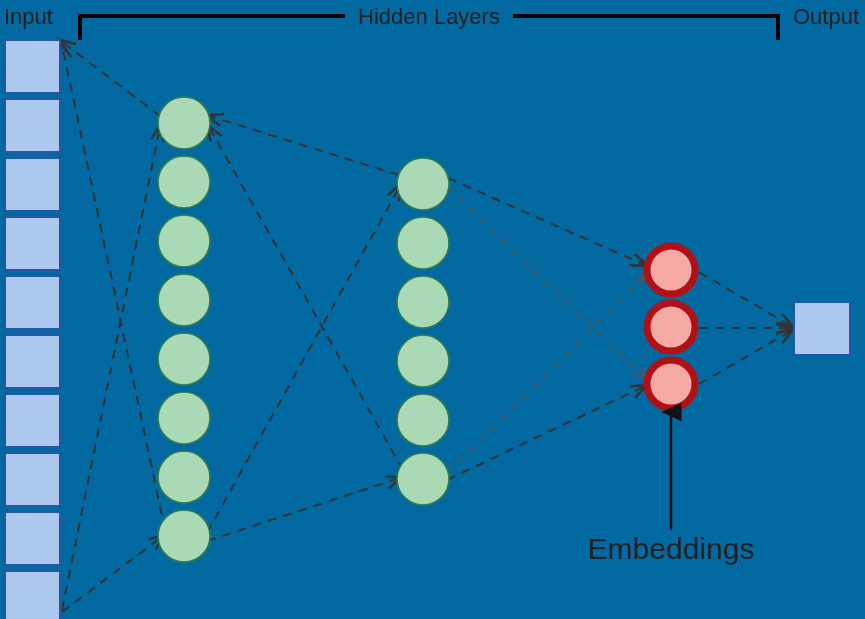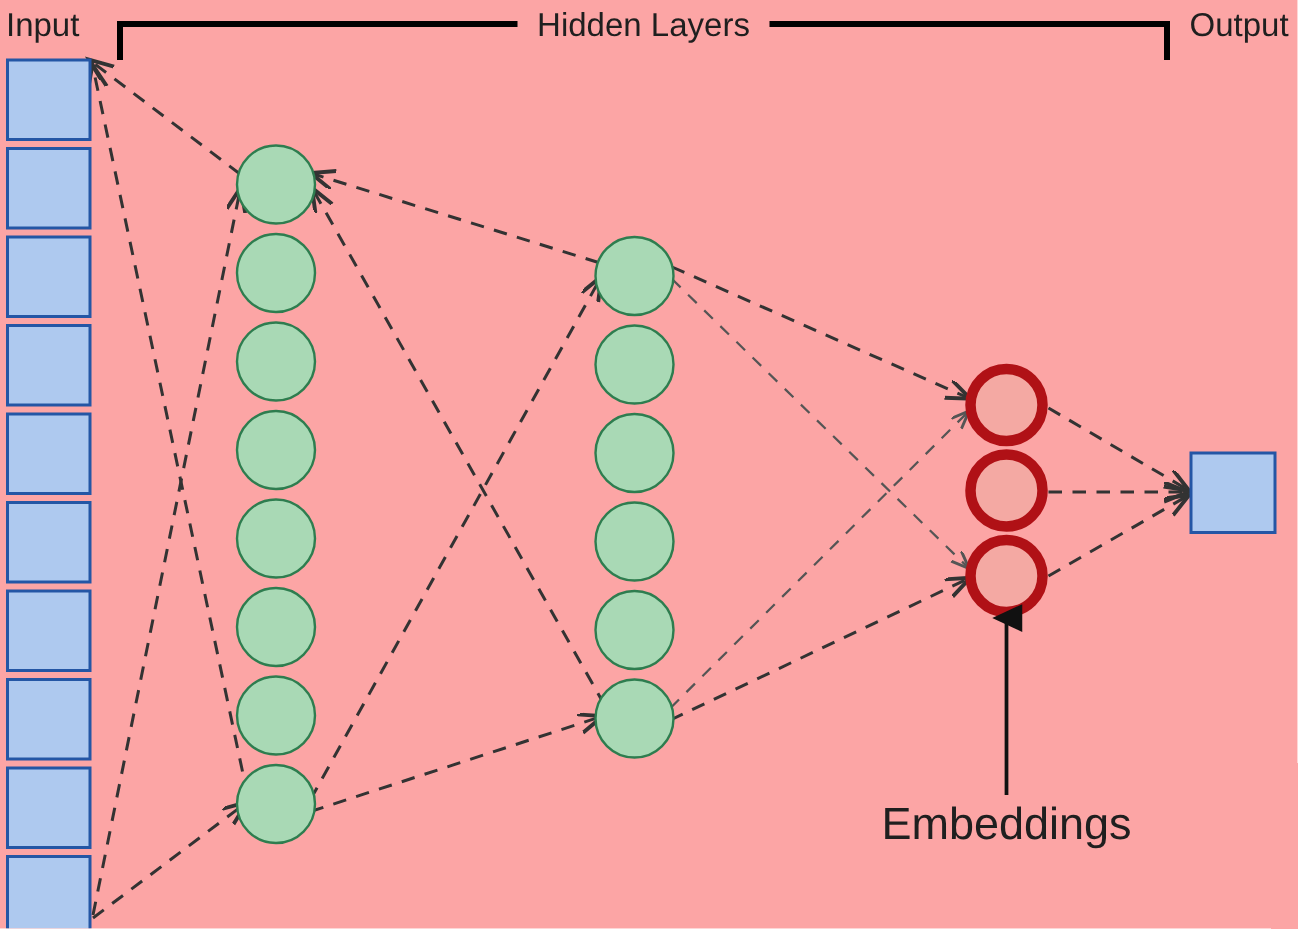--- a/index.html
+++ b/index.html
@@ -8,21 +8,21 @@
     background: #ffffff;
   }
   body {
     font-family: "Liberation Sans", sans-serif;
   }
   #diagram-root {
     position: relative;
     width: 865px;
     height: 619px;
     overflow: hidden;
-    background: #fca5a5;
+    background: #0369a1;
   }
   #diagram-svg {
     position: absolute;
     left: 0;
     top: 0;
     width: 865px;
     height: 619px;
   }
   .label-text {
     fill: #1f1f1f;

